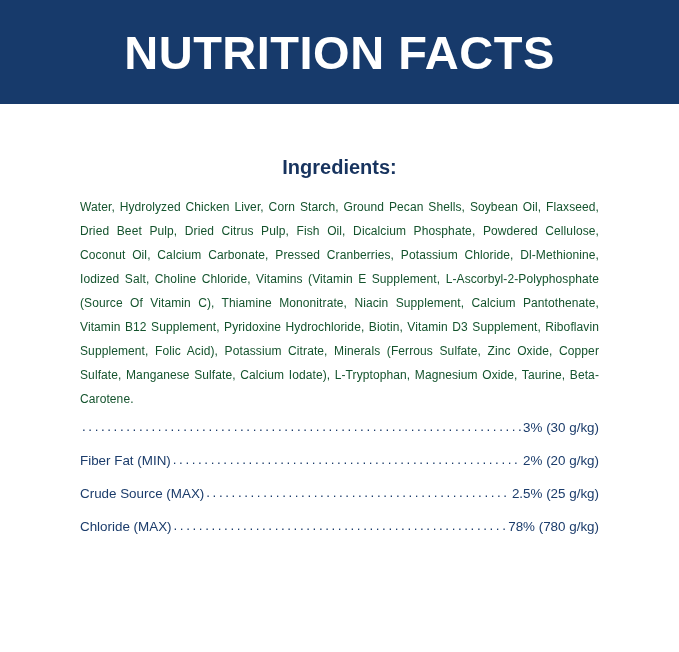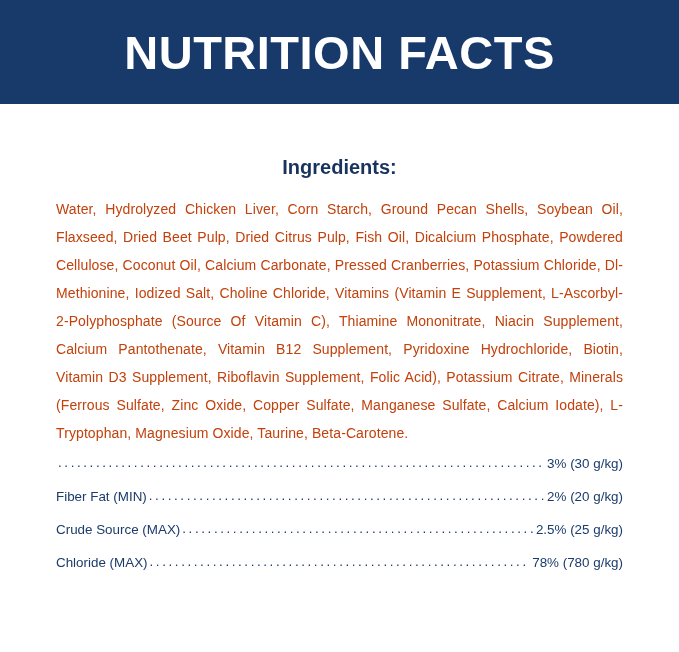--- a/index.html
+++ b/index.html
@@ -29,35 +29,35 @@
   }
   .header-title {
     color: #ffffff;
     font-size: 47px;
     font-weight: bold;
     letter-spacing: 0.5px;
     line-height: 1;
     font-family: "Liberation Sans", sans-serif;
   }
   .content {
-    padding: 0 56px;
+    padding: 0 80px;
     box-sizing: border-box;
   }
   .section-heading {
     text-align: center;
     font-size: 20px;
     font-weight: bold;
     color: #17335e;
     margin-top: 52px;
     margin-bottom: 16px;
   }
   .ingredients-body {
-    font-size: 14px;
+    font-size: 12px;
     line-height: 2.0;
-    color: #c2410c;
+    color: #14532d;
     text-align: justify;
     letter-spacing: 0.1px;
   }
   .ga-heading {
     text-align: center;
     font-size: 20px;
     font-weight: bold;
     color: #17335e;
     margin-top: 44px;
     margin-bottom: 14px;

